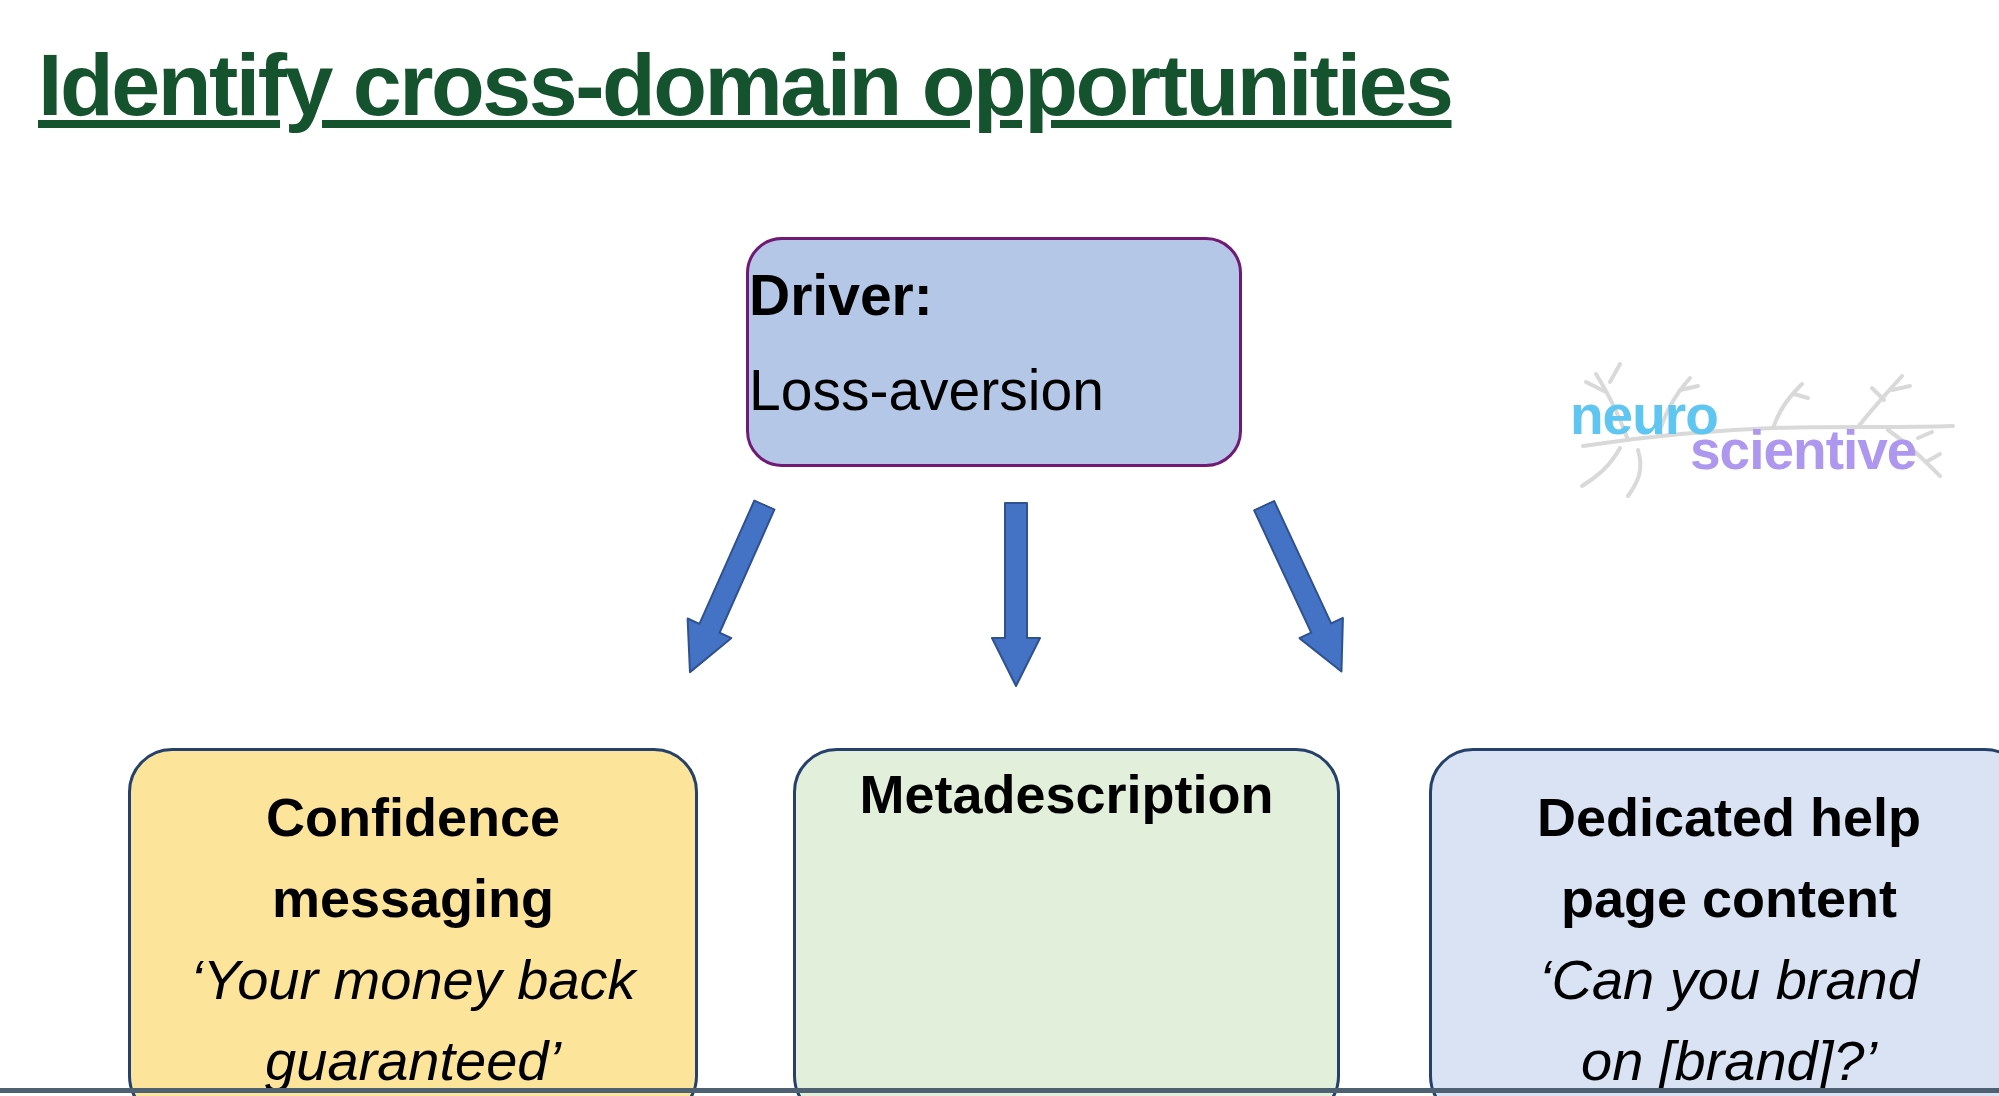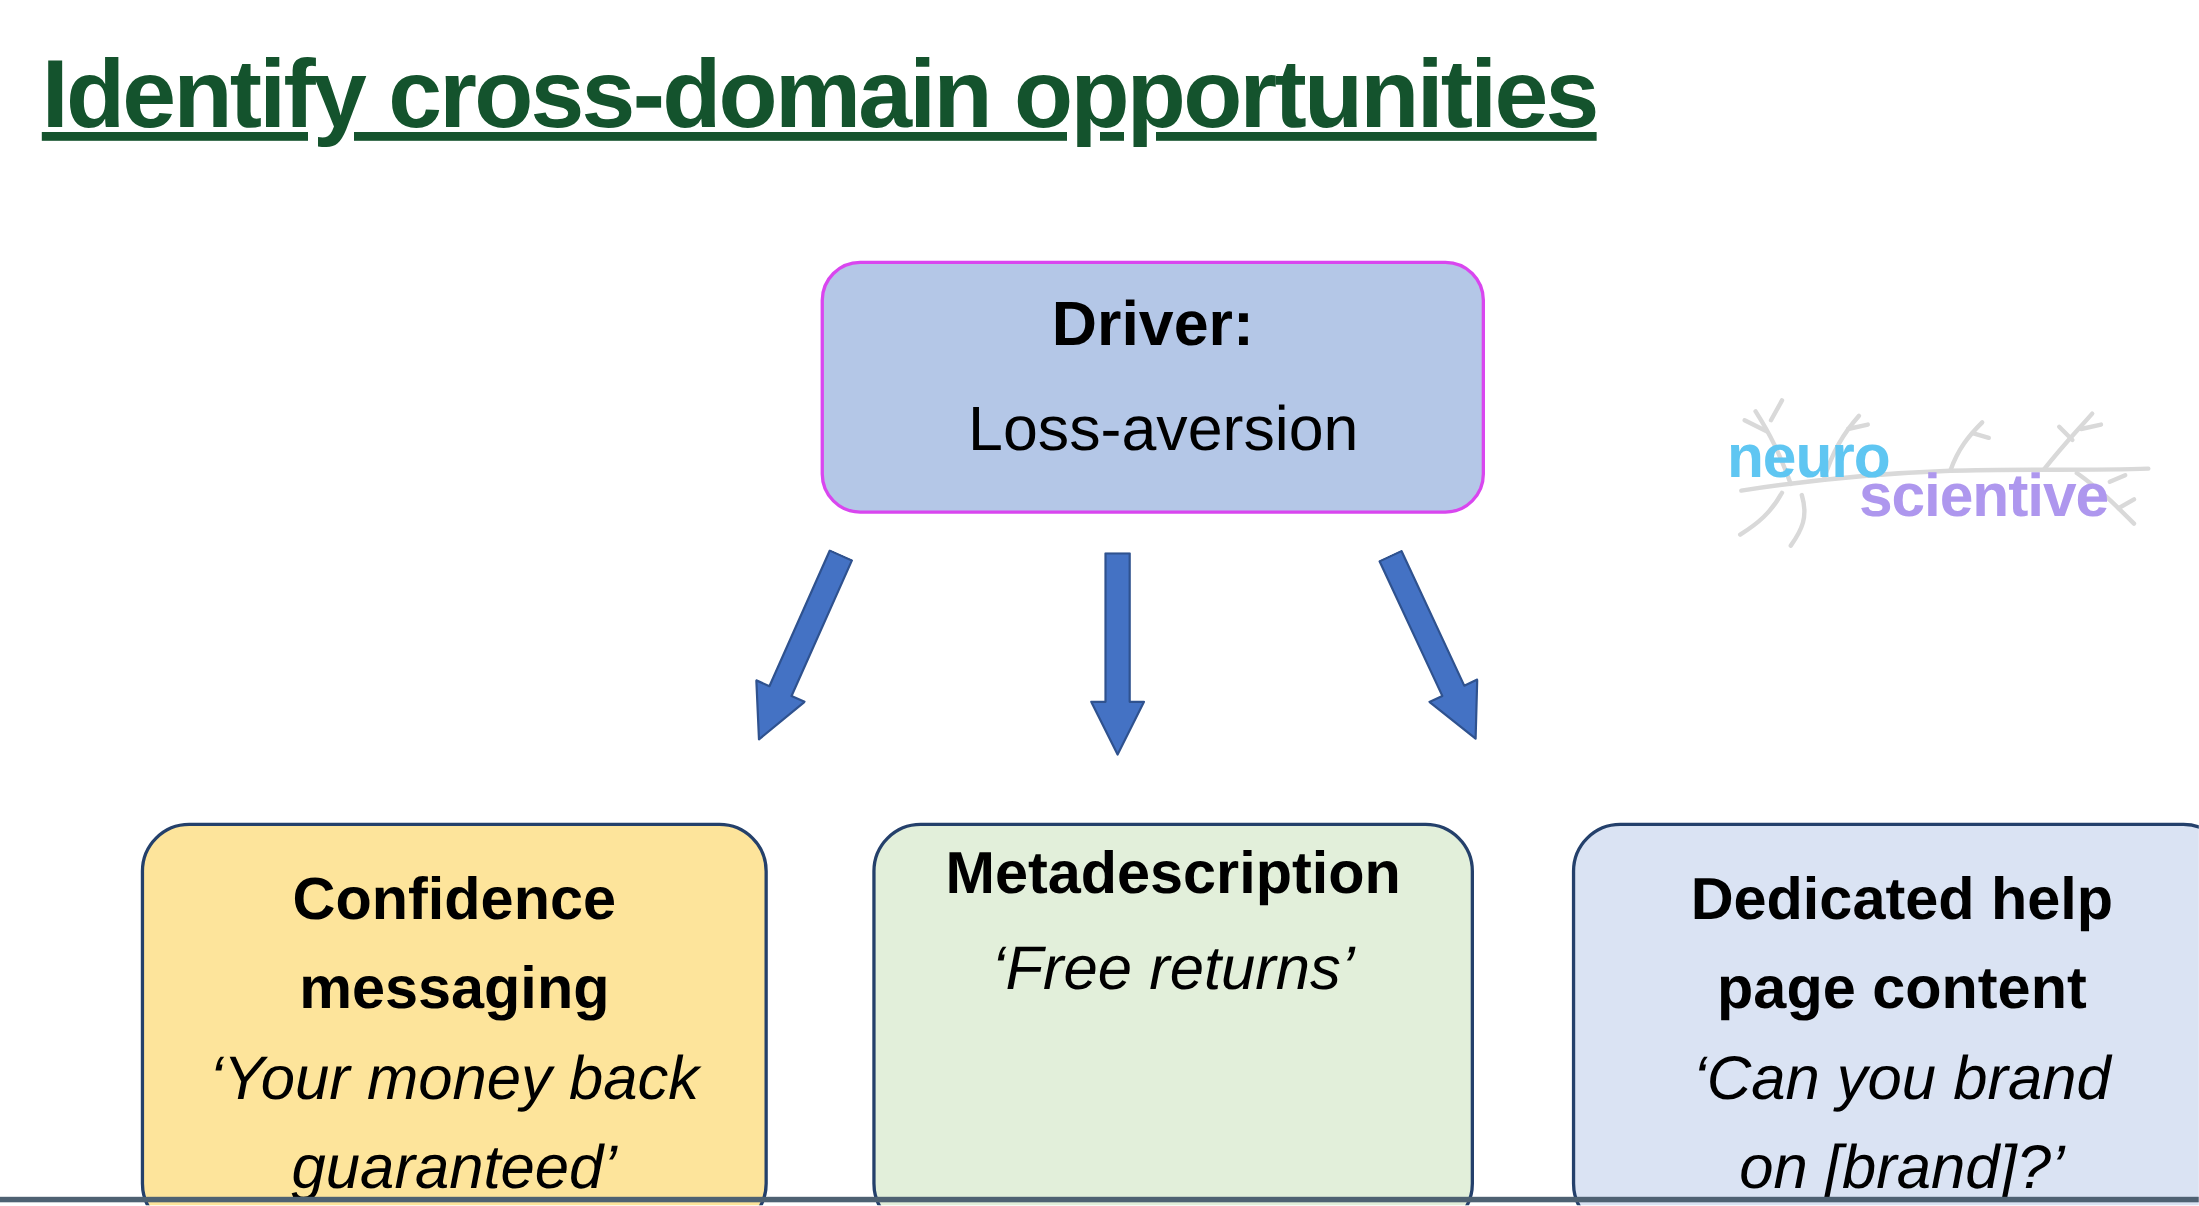--- a/index.html
+++ b/index.html
@@ -28,41 +28,39 @@
     color: #14532d;
     white-space: nowrap;
     text-decoration: underline;
   }
 
   
   .driver-box {
     position: absolute;
     left: 746px;
     top: 237px;
-    width: 604px;
+    width: 496px;
     height: 230px;
     box-sizing: border-box;
     background: #b4c7e7;
-    border: 3px solid #d946ef;
+    border: 3px solid #701a75;
     border-radius: 36px;
-    text-align: center;
     color: #000;
   }
   .driver-label {
     margin-top: 24px;
     font-size: 57px;
     font-weight: 700;
     line-height: 1.1;
   }
   .driver-value {
     margin-top: 32px;
     font-size: 57px;
     font-weight: 400;
     line-height: 1.1;
-    padding-left: 19px;
   }
 
   
   .logo {
     position: absolute;
     left: 1558px;
     top: 348px;
     width: 410px;
     height: 160px;
   }
@@ -190,21 +188,20 @@
       <div class="line heading">Confidence</div>
       <div class="line heading">messaging</div>
       <div class="line quote">‘Your money back</div>
       <div class="line quote">guaranteed’</div>
     </div>
   </div>
 
   <div class="obox obox-green">
     <div class="pad">
       <div class="line heading">Metadescription</div>
-      <div class="line quote">‘Free returns’</div>
     </div>
   </div>
 
   <div class="obox obox-blue">
     <div class="pad">
       <div class="line heading">Dedicated help</div>
       <div class="line heading">page content</div>
       <div class="line quote">‘Can you brand</div>
       <div class="line quote">on [brand]?’</div>
     </div>

